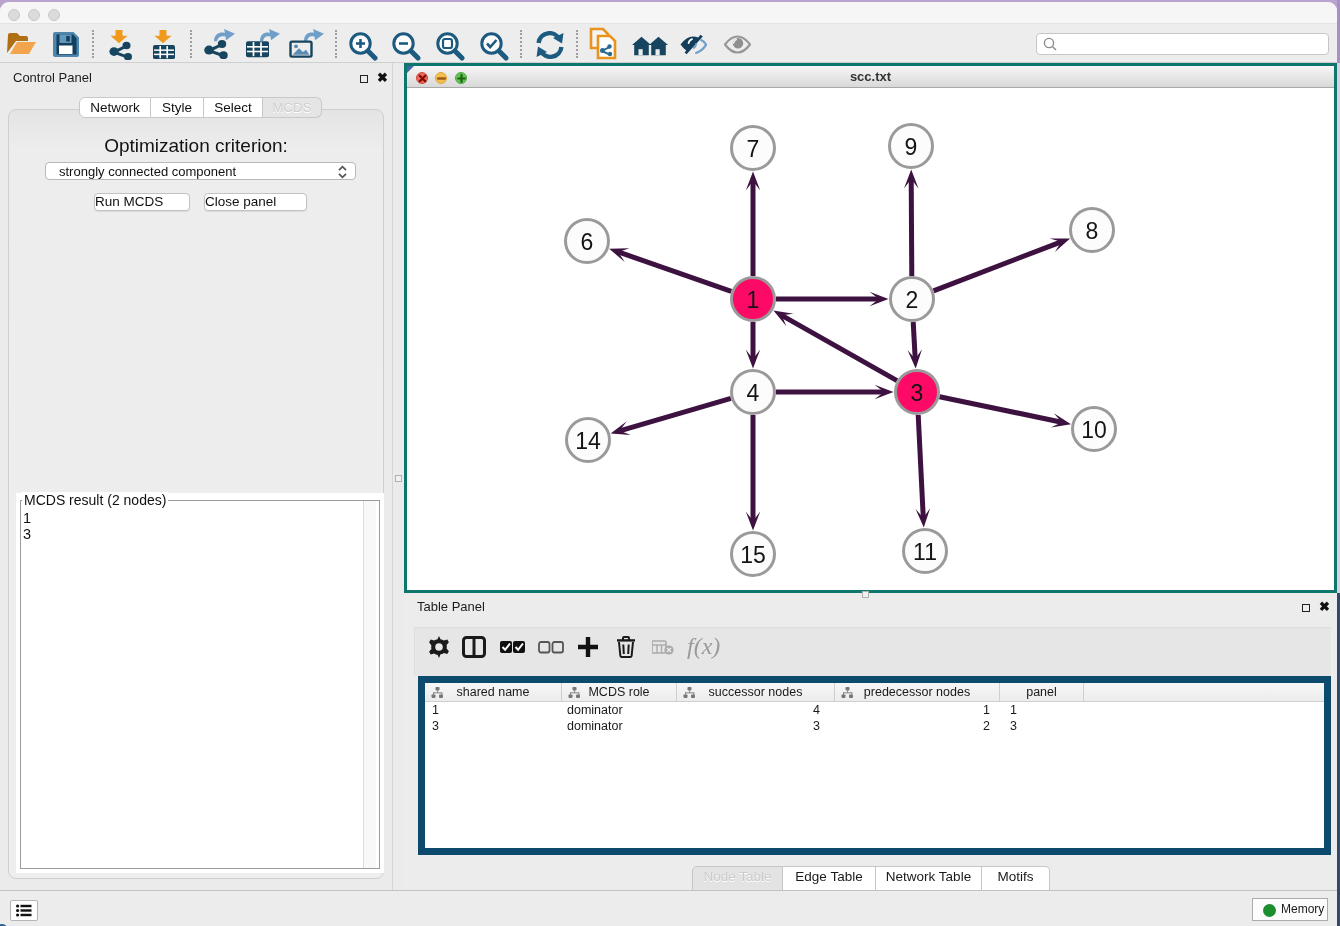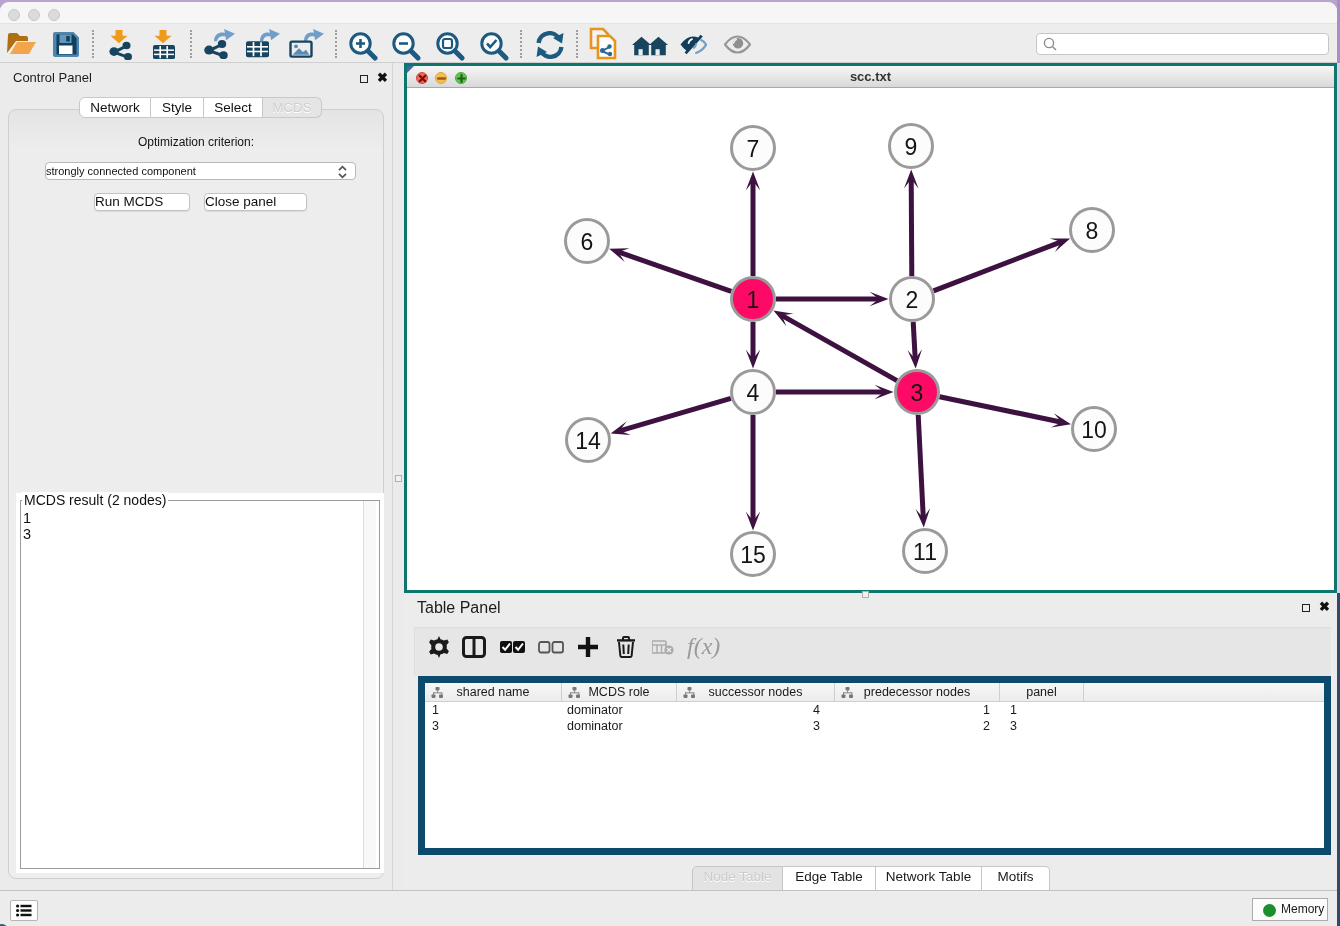--- a/index.html
+++ b/index.html
@@ -191,22 +191,22 @@
   <div id="main">
     <div id="cpanel">
       <div id="cp-title">Control Panel</div>
       <div class="floatbtn" style="left:360px; top:12px;"></div>
       <div class="closex" style="left:377px; top:7px;">✖</div>
       <div class="tab" style="left:79px; width:72px; border-radius:6px 0 0 6px;">Network</div>
       <div class="tab" style="left:151px; width:53px; border-left:none;">Style</div>
       <div class="tab" style="left:204px; width:59px; border-left:none;">Select</div>
       <div class="tab" style="left:263px; width:59px; border-left:none; border-radius:0 6px 6px 0; background:#e5e5e5; color:#cfcfcf; text-shadow:0 1px 0 #fff;">MCDS</div>
       <div id="cp-content">
-        <div style="position:absolute; left:0; top:25px; width:100%; text-align:center; font-size:12px; color:#141414;">Optimization criterion:</div>
-        <div id="dropdown" style="position:absolute; left:36px; top:52px; width:311px; height:18px; background:#fff; border:1px solid #b9b9b9; border-radius:4px; font-size:11px; color:#111; line-height:17px; padding-left:0;">strongly connected component
+        <div style="position:absolute; left:0; top:25px; width:100%; text-align:center; font-size:19px; color:#141414;">Optimization criterion:</div>
+        <div id="dropdown" style="position:absolute; left:36px; top:52px; width:311px; height:18px; background:#fff; border:1px solid #b9b9b9; border-radius:4px; font-size:13px; color:#111; line-height:17px; padding-left:13px;">strongly connected component
           <svg width="11" height="14" viewBox="0 0 11 14" style="position:absolute; right:7px; top:2px;">
             <path d="M2 5.2 L5.5 1.6 L9 5.2 M2 8.8 L5.5 12.4 L9 8.8" fill="none" stroke="#555" stroke-width="1.7"></path>
           </svg>
         </div>
         <div class="cbtn" style="position:absolute; left:85px; top:83px; width:96px; height:18px;">Run MCDS</div>
         <div class="cbtn" style="position:absolute; left:195px; top:83px; width:103px; height:18px;">Close panel</div>
         <div id="mcdsbox" style="position:absolute; left:7px; top:383px; width:368px; height:380px; background:#fff;">
           <div style="position:absolute; left:4px; top:7px; width:360px; height:369px; border:1px solid #9b9b9b;"></div>
           <div style="position:absolute; left:6px; top:-1px; background:#fff; padding:0 2px; font-size:14px; color:#111;">MCDS result (2 nodes)</div>
           <div style="position:absolute; left:347px; top:8px; width:13px; height:367px; background:#f8f8f8; border-left:1px solid #dcdcdc;"></div>
@@ -289,21 +289,21 @@
             <text x="504" y="66">9</text>
             <text x="687" y="349">10</text>
             <text x="518" y="471">11</text>
             <text x="181" y="360">14</text>
             <text x="346" y="474">15</text>
           </g>
         </g>
       </svg>
     </div>
     <div id="tpanel">
-      <div style="position:absolute; left:13px; top:3px; font-size:16px; color:#1c1c1c;">Table Panel</div>
+      <div style="position:absolute; left:13px; top:3px; font-size:13px; color:#1c1c1c;">Table Panel</div>
       <div class="floatbtn" style="left:898px; top:8px;"></div>
       <div class="closex" style="left:915px; top:3px;">✖</div>
       <div style="position:absolute; left:10px; top:31px; width:917px; height:49px; background:#e6e6e6; border-top:1px solid #dedede; border-left:1px solid #dedede;"></div>
       <div id="ttool" style="position:absolute; left:0; top:24px; width:100%; height:56px;">
         <svg width="22" height="22" viewBox="0 0 22 22" style="position:absolute; left:24px; top:16px;">
             <path fill="#1a1a1a" d="M11 0 l1.5 3.2 a8 8 0 0 1 3.4 1.4 l3.4-1 1.6 2.7 -2.3 2.6 a8 8 0 0 1 0 3.7 l2.3 2.6 -1.6 2.7 -3.4-1 a8 8 0 0 1 -3.4 1.4 L11 22 l-1.5-3.2 a8 8 0 0 1 -3.4-1.4 l-3.4 1 -1.6-2.7 2.3-2.6 a8 8 0 0 1 0-3.7 L1.1 6.3 2.7 3.6 l3.4 1 A8 8 0 0 1 9.5 3.2 Z M11 7.2 a3.8 3.8 0 1 0 0 7.6 a3.8 3.8 0 0 0 0-7.6 Z"></path>
           </svg>
         <svg width="24" height="22" viewBox="0 0 24 22" style="position:absolute; left:58px; top:16px;">
             <rect x="1.5" y="1.5" width="21" height="19" rx="3" fill="none" stroke="#1a1a1a" stroke-width="3"></rect>
             <line x1="12" y1="2" x2="12" y2="20" stroke="#1a1a1a" stroke-width="3"></line>

